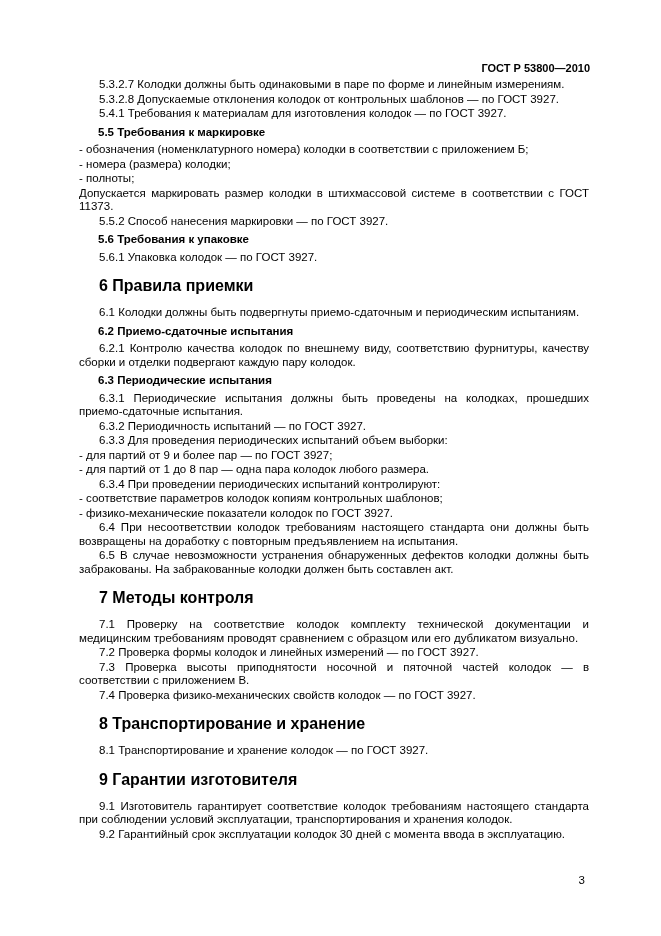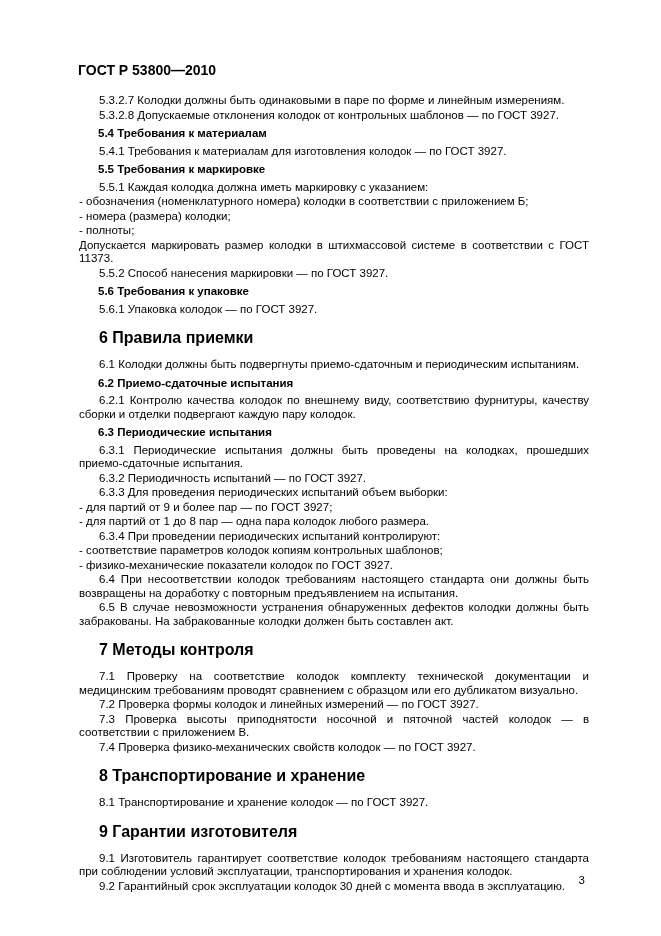--- a/index.html
+++ b/index.html
@@ -8,24 +8,24 @@
     position: relative;
     width: 661px;
     height: 936px;
     background: #ffffff;
     box-sizing: border-box;
     padding: 62px 71px 0 78px;
     color: #000;
     overflow: hidden;
   }
   .doc-header {
-    text-align: left;
+    text-align: right;
     font-weight: bold;
-    font-size: 14px;
-    margin-bottom: 16px;
+    font-size: 11px;
+    margin-bottom: 4px;
   }
   .content {
     font-size: 11.5px;
     line-height: 13.5px;
     text-align: justify;
     hyphens: auto;
   }
   .content > div { margin: 1px; }
   .content .p { text-indent: 20px; }
   .content .flush { text-indent: 0; }
@@ -52,24 +52,22 @@
 </style>
 </head>
 <body>
 
 <div class="page">
   <div class="doc-header">ГОСТ Р 53800—2010</div>
 
   <div class="content" id="doc-content">
       <div class="p">5.3.2.7 Колодки должны быть одинаковыми в паре по форме и линейным измерениям.</div>
       <div class="p">5.3.2.8 Допускаемые отклонения колодок от контрольных шаблонов — по ГОСТ 3927.</div>
-      <div class="h3">5.4 Требования к материалам</div>
       <div class="p">5.4.1 Требования к материалам для изготовления колодок — по ГОСТ 3927.</div>
       <div class="h3">5.5 Требования к маркировке</div>
-      <div class="p">5.5.1 Каждая колодка должна иметь маркировку с указанием:</div>
       <div class="flush">- обозначения (номенклатурного номера) колодки в соответствии с приложением Б;</div>
       <div class="flush">- номера (размера) колодки;</div>
       <div class="flush">- полноты;</div>
       <div class="flush">Допускается маркировать размер колодки в штихмассовой системе в соответствии с ГОСТ 11373.</div>
       <div class="p">5.5.2 Способ нанесения маркировки — по ГОСТ 3927.</div>
       <div class="h3">5.6 Требования к упаковке</div>
       <div class="p">5.6.1 Упаковка колодок — по ГОСТ 3927.</div>
       <div class="h2">6 Правила приемки</div>
       <div class="p">6.1 Колодки должны быть подвергнуты приемо-сдаточным и периодическим испытаниям.</div>
       <div class="h3">6.2 Приемо-сдаточные испытания</div>

